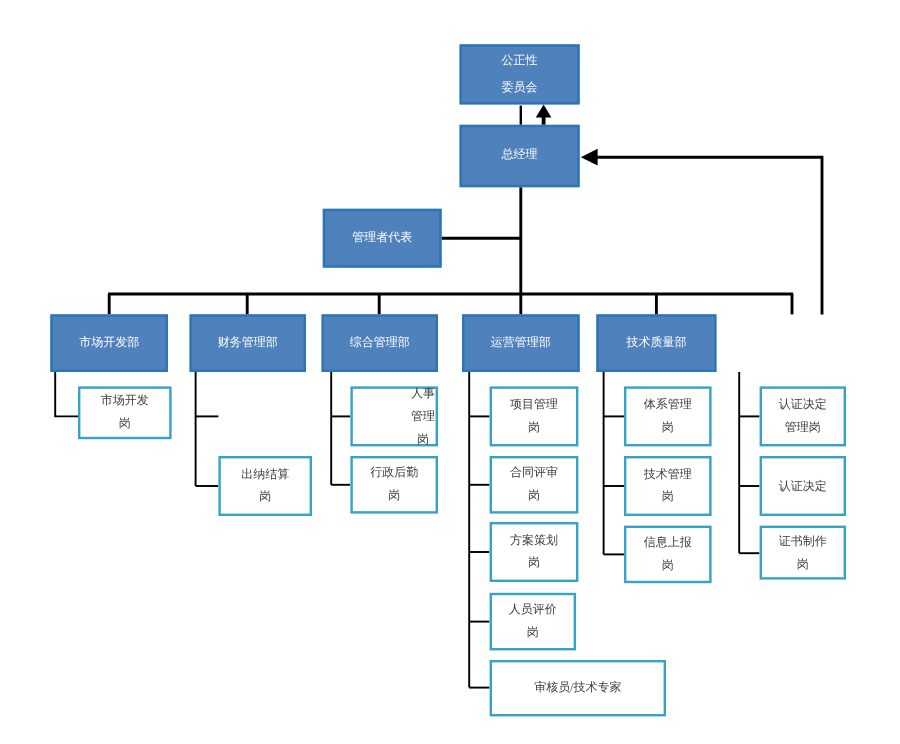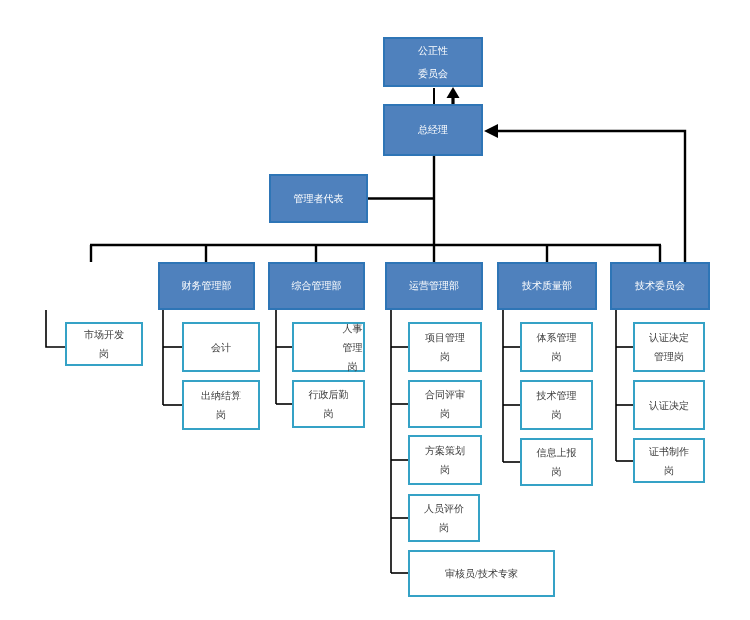--- a/index.html
+++ b/index.html
@@ -114,30 +114,29 @@
         <path d="M616,405 H633"></path>
         <path d="M616,461 H633"></path>
     </g>
   </svg>
 
   <div class="node filled" id="n-fairness">公正性
 委员会</div>
   <div class="node filled" id="n-gm">总经理</div>
   <div class="node filled" id="n-rep">管理者代表</div>
 
+  <div class="node filled" id="n-d1">市场开发部</div>
   <div class="node filled" id="n-d2">财务管理部</div>
   <div class="node filled" id="n-d3">综合管理部</div>
   <div class="node filled" id="n-d4">运营管理部</div>
   <div class="node filled" id="n-d5">技术质量部</div>
-  <div class="node filled" id="n-d6">技术委员会</div>
 
   <div class="node outline" id="n-s1a">市场开发
 岗</div>
 
-  <div class="node outline" id="n-s2a">会计</div>
   <div class="node outline" id="n-s2b">出纳结算
 岗</div>
 
   <div class="node outline" id="n-s3a">人事管理
 岗</div>
   <div class="node outline" id="n-s3b">行政后勤
 岗</div>
 
   <div class="node outline" id="n-s4a">项目管理
 岗</div>

